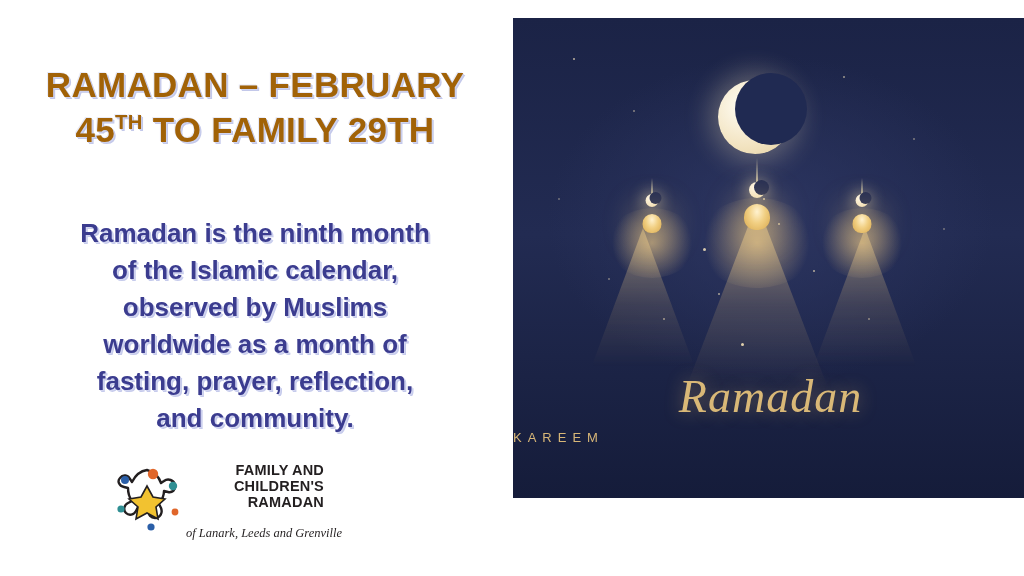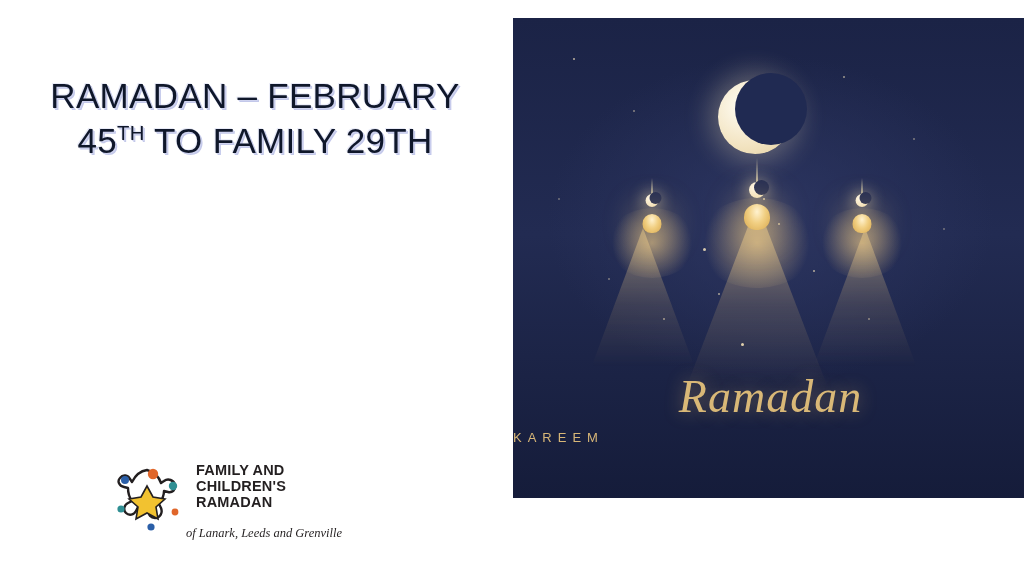--- a/index.html
+++ b/index.html
@@ -25,29 +25,29 @@
     position: absolute;
     left: 0;
     top: 0;
     width: 510px;
     height: 576px;
   }
 
   .headline {
     position: absolute;
     left: 20px;
-    top: 74px;
+    top: 63px;
     width: 470px;
     text-align: center;
     font-family: "Liberation Sans", sans-serif;
-    font-weight: normal;
+    font-weight: bold;
     font-size: 35px;
     line-height: 1.28;
     letter-spacing: 0.3px;
-    color: #0f172a;
+    color: #a16207;
     text-shadow:
       1px 1px 0 #cfd3ef,
       2px 2px 0 #c3c8ea,
       -1px -1px 0 #e9ebf8;
   }
   .headline sup {
     font-size: 0.58em;
     vertical-align: super;
     line-height: 0;
   }
@@ -81,20 +81,21 @@
     left: 0;
     top: 0;
     width: 86px;
     height: 86px;
   }
   .logo-text {
     position: absolute;
     left: 92px;
     top: 10px;
     width: 128px;
+    text-align: right;
   }
   .logo-line {
     font-family: "Liberation Sans", sans-serif;
     font-weight: bold;
     font-size: 14.5px;
     line-height: 1.12;
     color: #231f20;
     letter-spacing: 0.2px;
   }
   .logo-sub {
@@ -257,20 +258,28 @@
 
 <div class="slide">
 
   <div class="left-col">
 
     <div class="headline">
       <span>RAMADAN – FEBRUARY</span><br>
       <span>45</span><sup>TH</sup><span> TO FAMILY 29TH</span>
     </div>
 
+    <div class="body-text">
+      <span>Ramadan is the ninth month</span><br>
+      <span>of the Islamic calendar,</span><br>
+      <span>observed by Muslims</span><br>
+      <span>worldwide as a month of</span><br>
+      <span>fasting, prayer, reflection,</span><br>
+      <span>and community.</span>
+    </div>
 
     <div class="logo">
       <div class="logo-mark">
         <svg viewBox="0 0 86 86" width="86" height="86" aria-hidden="true">
 
           <path d="M43 18 C50 20 55 25 57 31 L60 29 C64 26 70 28 71 33 C72 38 68 41 64 40 L60 39
                    C60 44 58 48 55 52 L57 56 C59 61 56 66 51 66 C47 66 44 63 45 59 L46 55
                    C42 57 38 57 34 55 L32 59 C30 63 25 64 22 61 C19 58 20 53 24 51 L28 49
                    C25 45 24 41 24 36 L20 35 C15 34 13 29 16 26 C19 22 24 23 26 27 L28 30
                    C31 24 36 19 43 18 Z" fill="none" stroke="#231f20" stroke-width="2.4" stroke-linejoin="round"></path>

